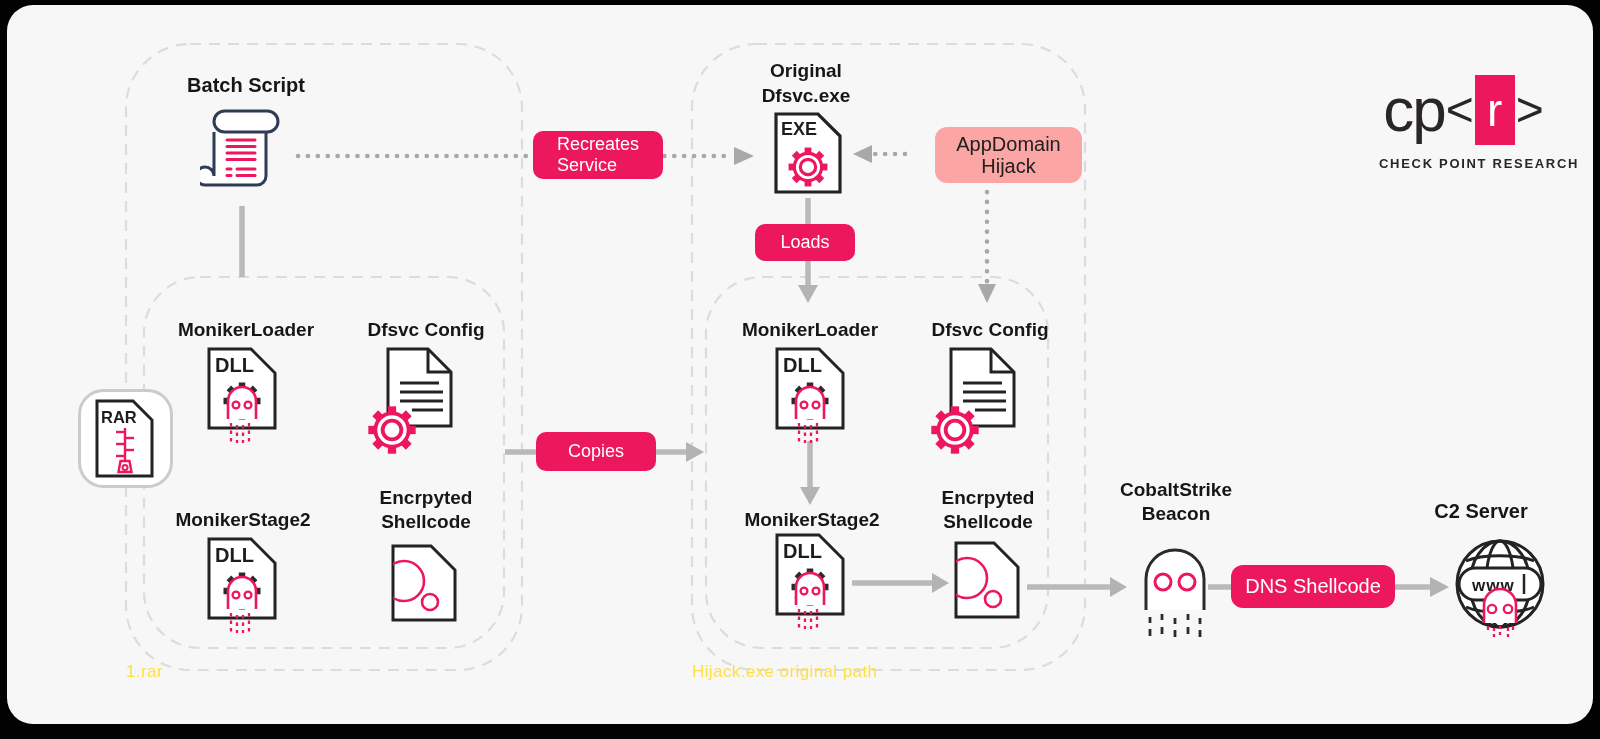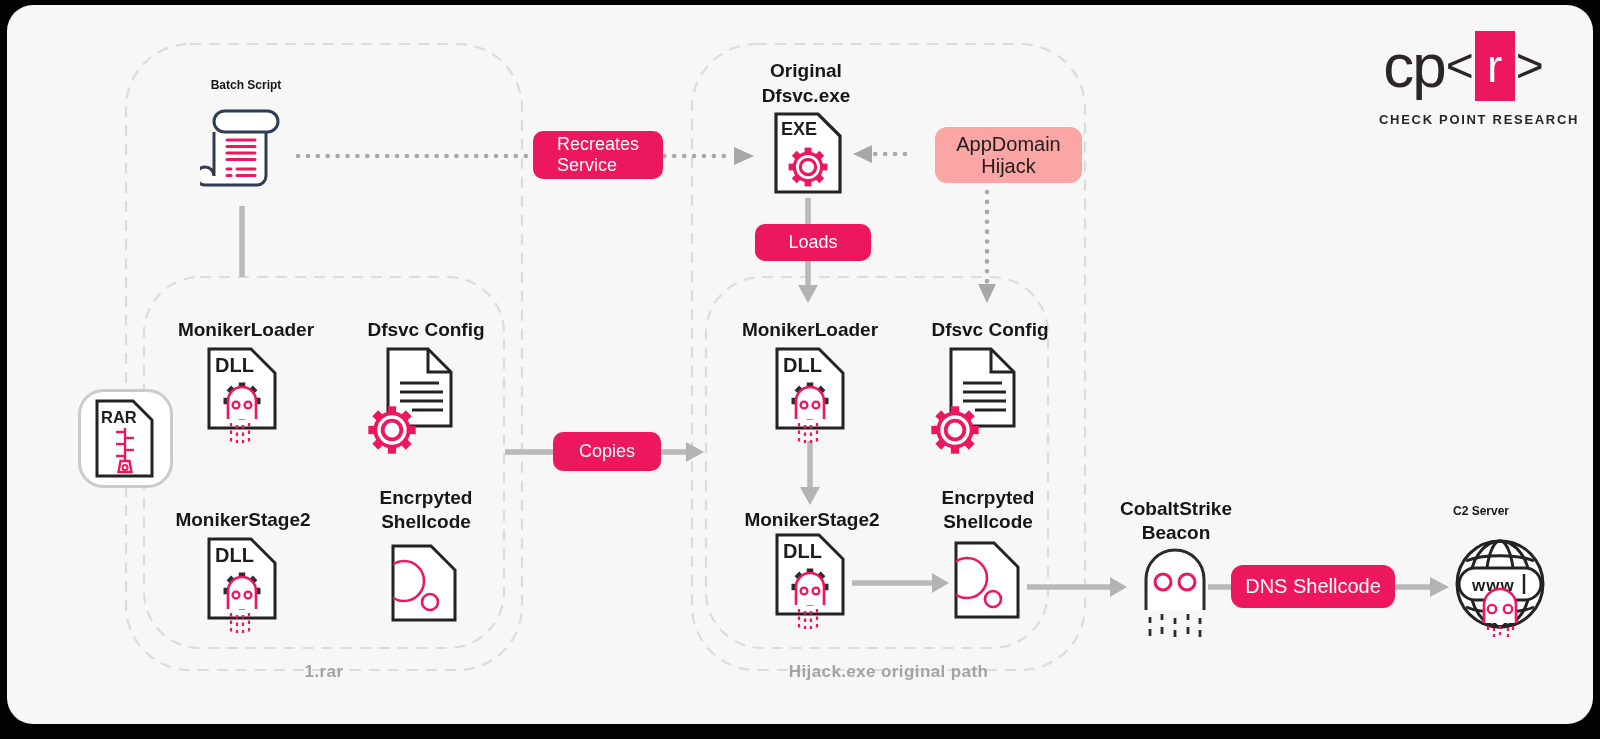--- a/index.html
+++ b/index.html
@@ -2,31 +2,31 @@
 <html style="--accent: #EC175C;"><head>
 <meta charset="utf-8">
 <style>
   :root { --accent:#EC175C; --ink:#1d1d1d; --arrow:#b3b3b3; --dot:#a8a8a8; --dash:#dcdcdc; }
   html,body { margin:0; padding:0; }
   body { width:1600px; height:739px; background:#020202; font-family:"Liberation Sans", sans-serif; overflow:hidden; }
   .stage { position:relative; width:1600px; height:739px; }
   .canvas { position:absolute; left:7px; top:5px; width:1586px; height:719px; background:#f7f7f8; border-radius:26px; }
   .layer { position:absolute; left:0; top:0; }
   .nlabel { position:absolute; width:200px; text-align:center; font-weight:700; font-size:19px; line-height:24px; color:#161616; white-space:pre-line; }
-  .nlabel.big { font-size:12px; }
-  .caption { position:absolute; text-align:center; font-weight:700; font-size:17px; color:#a3a3a3; letter-spacing:.4px; }
+  .nlabel.big { font-size:20px; }
+  .caption { position:absolute; text-align:left; font-weight:400; font-size:17px; color:#fde047; letter-spacing:.4px; }
   .pill { position:absolute; background:var(--accent); color:#fff; border-radius:10px; display:flex; align-items:center; justify-content:center; text-align:left; font-size:18px; line-height:21px; white-space:pre-line; }
   .pill.dns { font-size:20px; border-radius:12px; }
   .graybox { position:absolute; background:#fca5a5; color:#202020; border-radius:12px; display:flex; align-items:center; justify-content:center; text-align:center; font-size:20px; line-height:22px; white-space:pre-line;margin-left:28px; }
   svg text { font-family:"Liberation Sans", sans-serif; font-weight:700; fill:#1d1d1d; }
   .pk { stroke:var(--accent); }
   .icon { position:absolute; }
   
   .logo { position:absolute; left:1379px; top:28px; width:170px; }
-  .logo-row { display:flex; align-items:center; justify-content:center; height:76px; }
+  .logo-row { display:flex; align-items:center; justify-content:center; height:76px;margin-top:44px; }
   .logo-cp { font-size:62px; font-weight:400; color:#2a2526; letter-spacing:-2px; line-height:1; }
   .logo-br { font-size:48px; font-weight:400; color:#2a2526; line-height:1; padding:0 1px; }
   .logo-rbox { width:40px; height:70px; background:var(--accent); color:#fff; display:flex; align-items:center; justify-content:center; font-size:46px; line-height:1; }
   .logo-sub { margin-top:8px; text-align:center; font-size:13px; font-weight:700; letter-spacing:1.7px; color:#2a2526; white-space:nowrap; }
 </style>
 </head>
 <body>
 
 <div class="stage">
   <div class="canvas"></div>
@@ -101,28 +101,28 @@
   <div class="nlabel" style="left:143px;top:508px">MonikerStage2</div>
   <div class="nlabel" style="left:326px;top:486px">Encrpyted
 Shellcode</div>
   <div class="nlabel" style="left:706px;top:58px;line-height:25px">Original
 Dfsvc.exe</div>
   <div class="nlabel" style="left:710px;top:318px">MonikerLoader</div>
   <div class="nlabel" style="left:890px;top:318px">Dfsvc Config</div>
   <div class="nlabel" style="left:712px;top:508px">MonikerStage2</div>
   <div class="nlabel" style="left:888px;top:486px">Encrpyted
 Shellcode</div>
-  <div class="nlabel" style="left:1076px;top:497px">CobaltStrike
+  <div class="nlabel" style="left:1076px;top:478px">CobaltStrike
 Beacon</div>
   <div class="nlabel big" style="left:1381px;top:499px">C2 Server</div>
 
   <div class="pill" style="left:533px;top:131px;width:130px;height:48px">Recreates
 Service</div>
-  <div class="pill" style="left:755px;top:224px;width:116px;height:37px">Loads</div>
-  <div class="pill" style="left:553px;top:432px;width:108px;height:39px">Copies</div>
+  <div class="pill" style="left:755px;top:224px;width:100px;height:37px">Loads</div>
+  <div class="pill" style="left:536px;top:432px;width:120px;height:39px">Copies</div>
   <div class="pill dns" style="left:1231px;top:565px;width:164px;height:43px">DNS Shellcode</div>
   <div class="graybox" style="left:907px;top:127px;width:147px;height:56px">AppDomain
 Hijack</div>
 
   <svg class="icon" style="left:200px;top:106px" width="84" height="92" viewBox="0 0 84 92">
     <g fill="#ffffff" stroke="#2e3c54" stroke-width="3">
       <path d="M14 26 V70 A9 9 0 1 0 5 79 H57 A9 9 0 0 0 66 70 V24"></path>
       <rect x="14" y="5" width="64" height="21" rx="10.5"></rect>
     </g>
     <g class="pk" stroke-width="3" stroke-linecap="round" fill="none">

